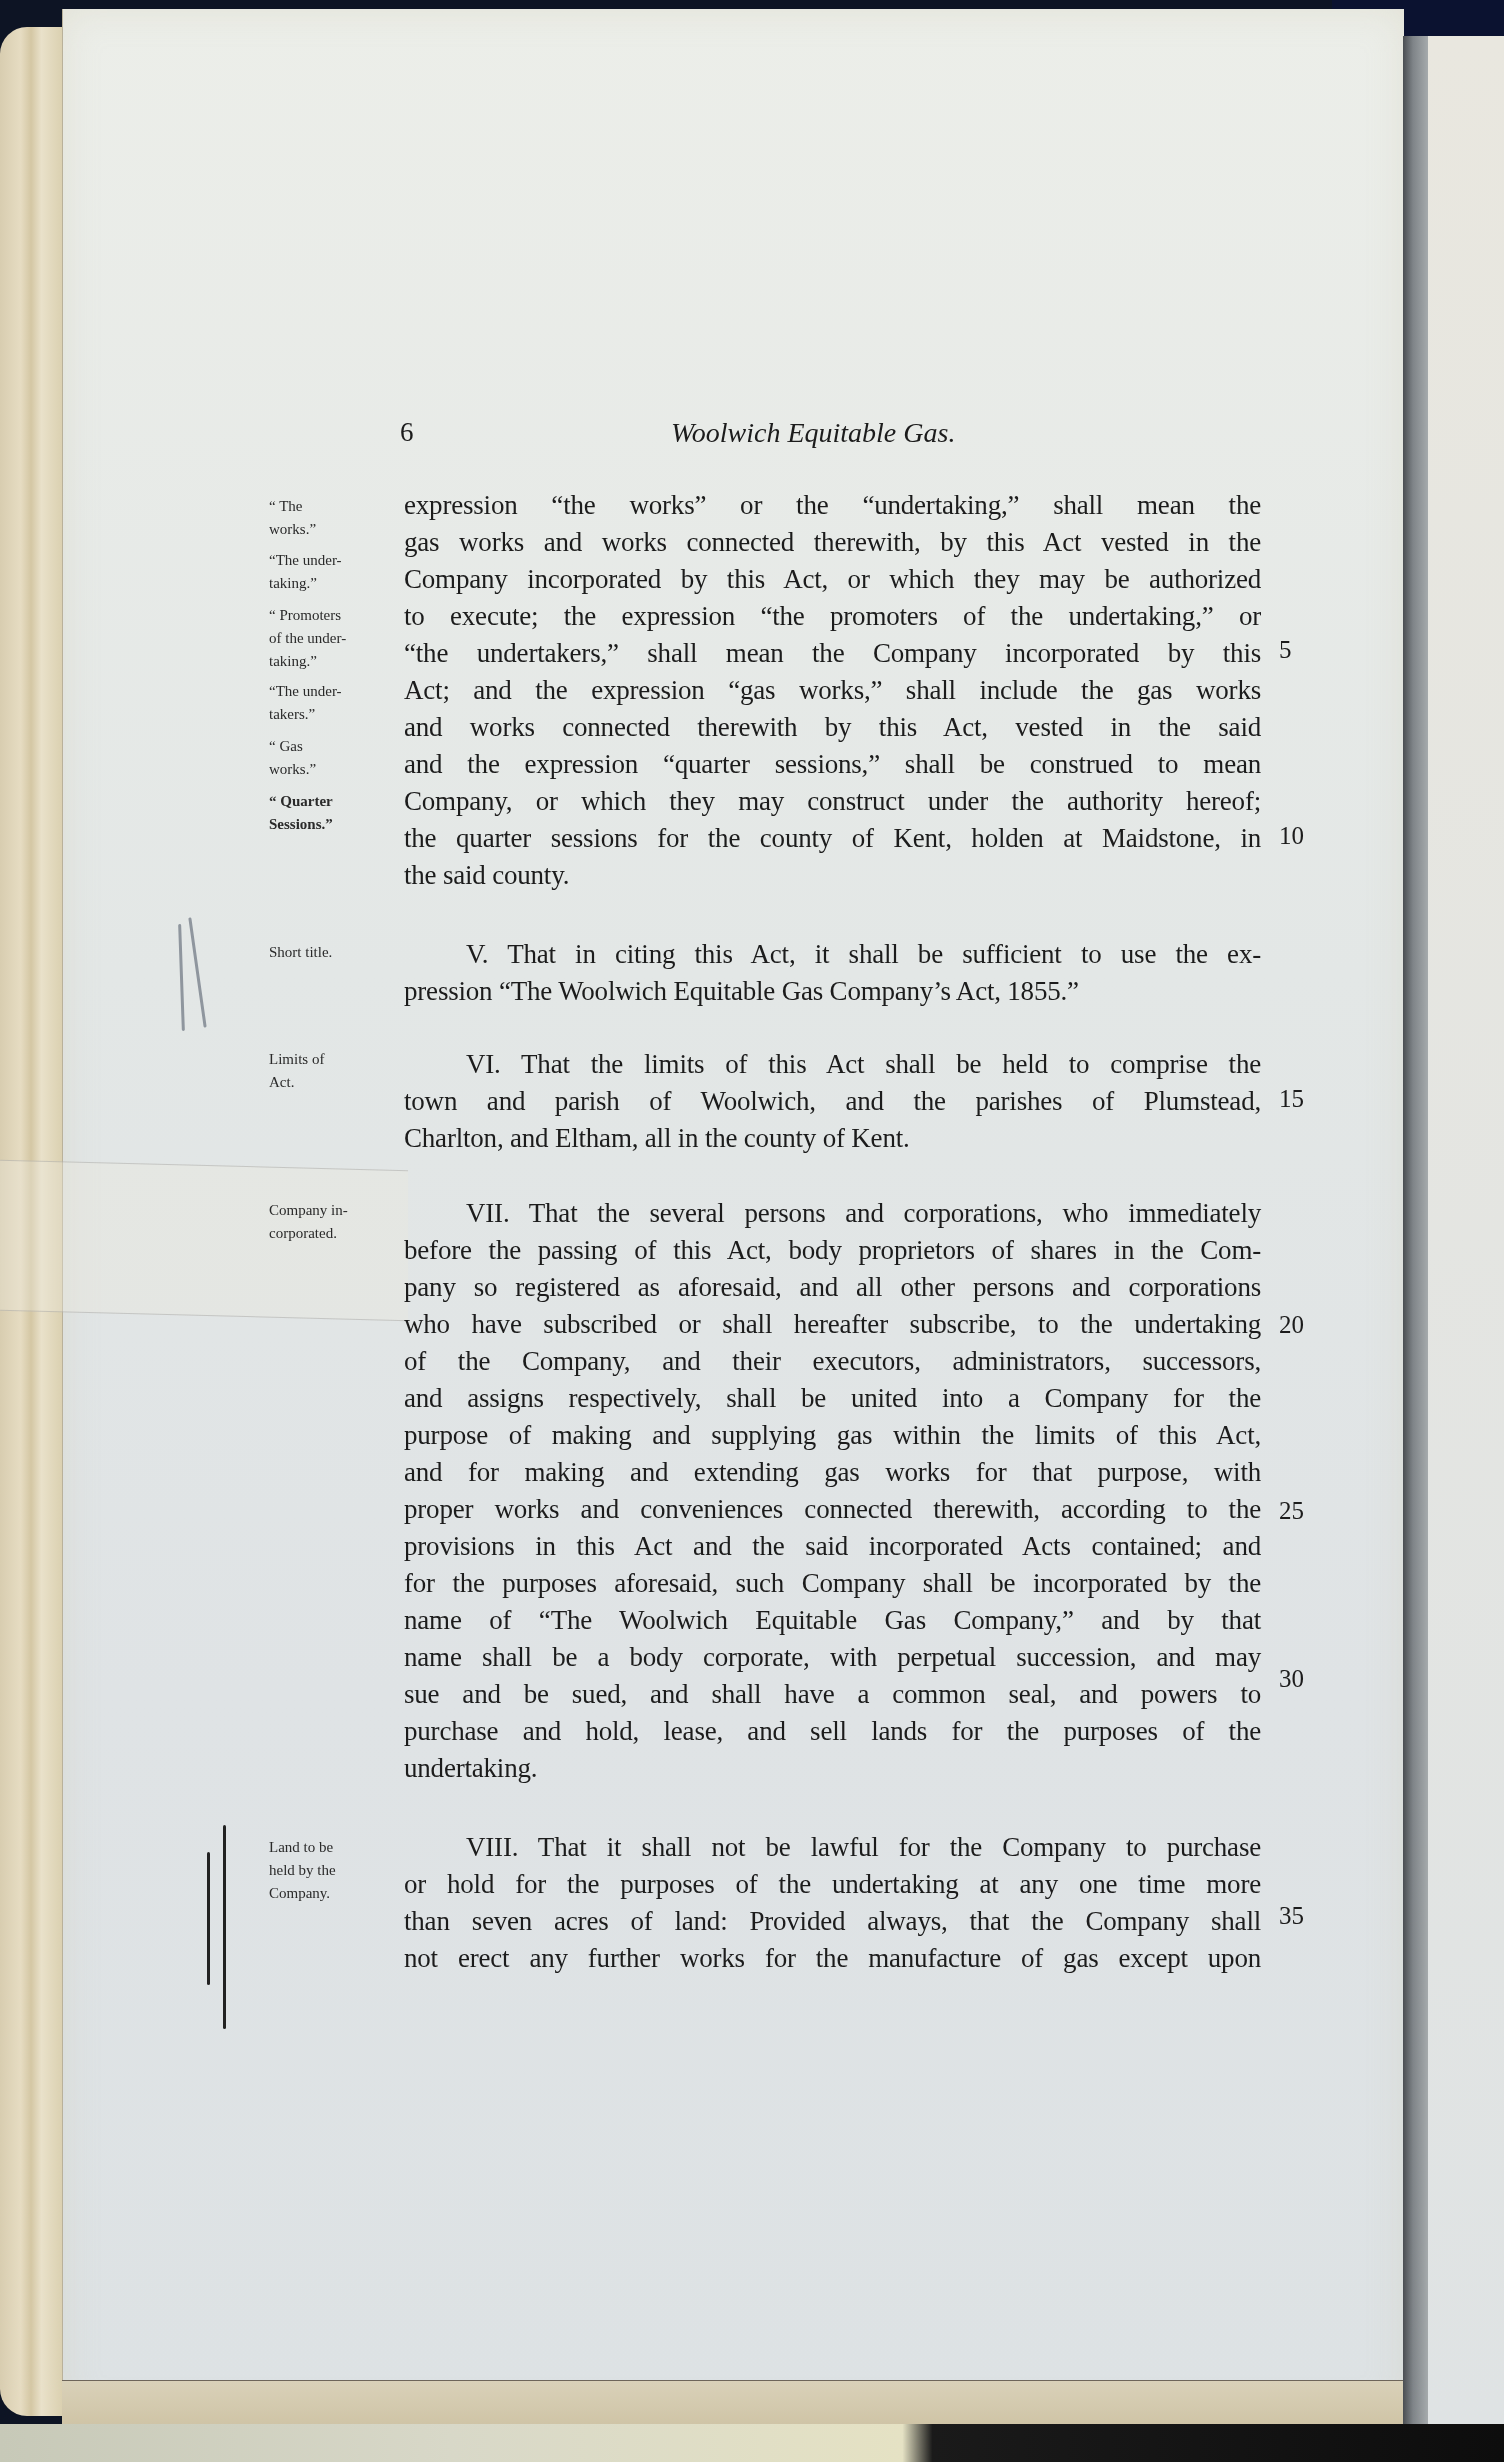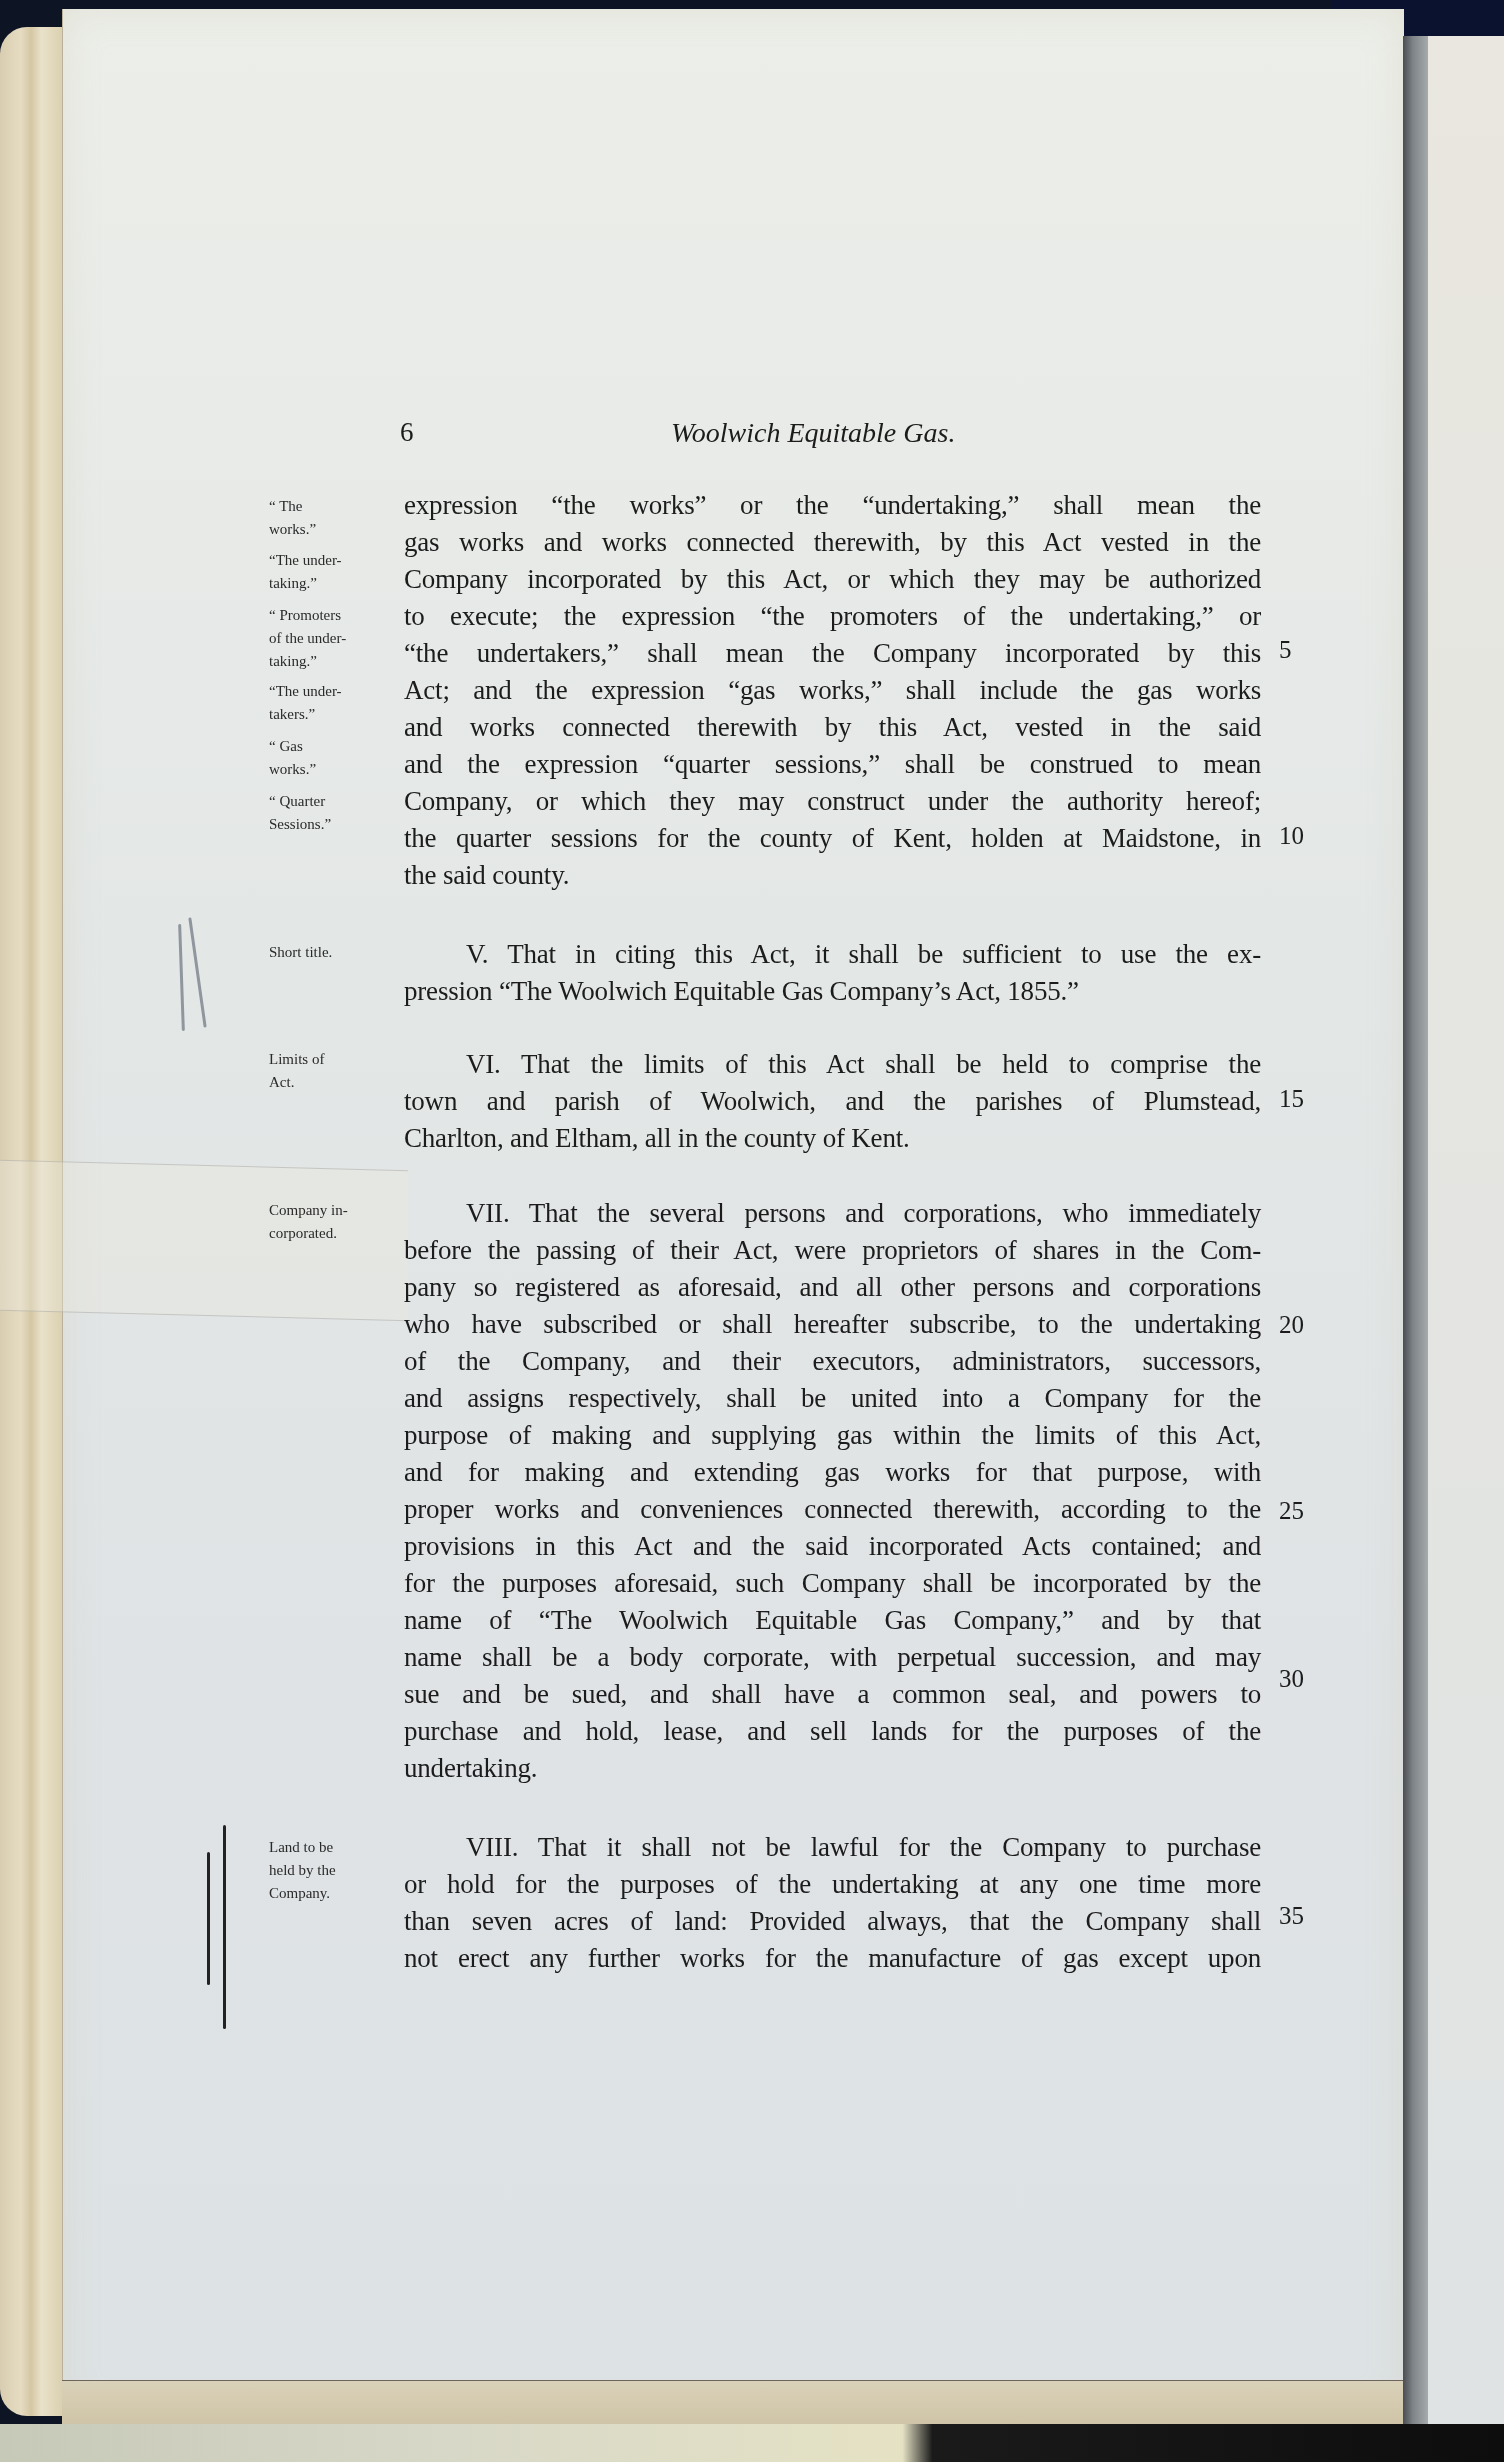--- a/index.html
+++ b/index.html
@@ -123,21 +123,21 @@
   <div>taking.”</div>
 </div>
 <div class="margin-note" style="top:680px;">
   <div>“The under-</div>
   <div>takers.”</div>
 </div>
 <div class="margin-note" style="top:735px;">
   <div>“ Gas</div>
   <div>works.”</div>
 </div>
-<div class="margin-note" style="top:790px;">
+<div class="margin-note" style="top:790px;font-weight:bold;">
   <div>“ Quarter</div>
   <div>Sessions.”</div>
 </div>
 <div class="margin-note" style="top:941px;">
   <div>Short title.</div>
 </div>
 <div class="margin-note" style="top:1048px;">
   <div>Limits of</div>
   <div>Act.</div>
 </div>
@@ -171,21 +171,21 @@
 </div>
 
 <div class="body-text" style="top:1046px;">
   <span class="line indent">VI. That the limits of this Act shall be held to comprise the</span>
   <span class="line">town and parish of Woolwich, and the parishes of Plumstead,</span>
   <span class="line last">Charlton, and Eltham, all in the county of Kent.</span>
 </div>
 
 <div class="body-text" style="top:1195px;">
   <span class="line indent">VII. That the several persons and corporations, who immediately</span>
-  <span class="line">before the passing of their Act, were proprietors of shares in the Com-</span>
+  <span class="line">before the passing of this Act, body proprietors of shares in the Com-</span>
   <span class="line">pany so registered as aforesaid, and all other persons and corporations</span>
   <span class="line">who have subscribed or shall hereafter subscribe, to the undertaking</span>
   <span class="line">of the Company, and their executors, administrators, successors,</span>
   <span class="line">and assigns respectively, shall be united into a Company for the</span>
   <span class="line">purpose of making and supplying gas within the limits of this Act,</span>
   <span class="line">and for making and extending gas works for that purpose, with</span>
   <span class="line">proper works and conveniences connected therewith, according to the</span>
   <span class="line">provisions in this Act and the said incorporated Acts contained; and</span>
   <span class="line">for the purposes aforesaid, such Company shall be incorporated by the</span>
   <span class="line">name of “The Woolwich Equitable Gas Company,” and by that</span>

